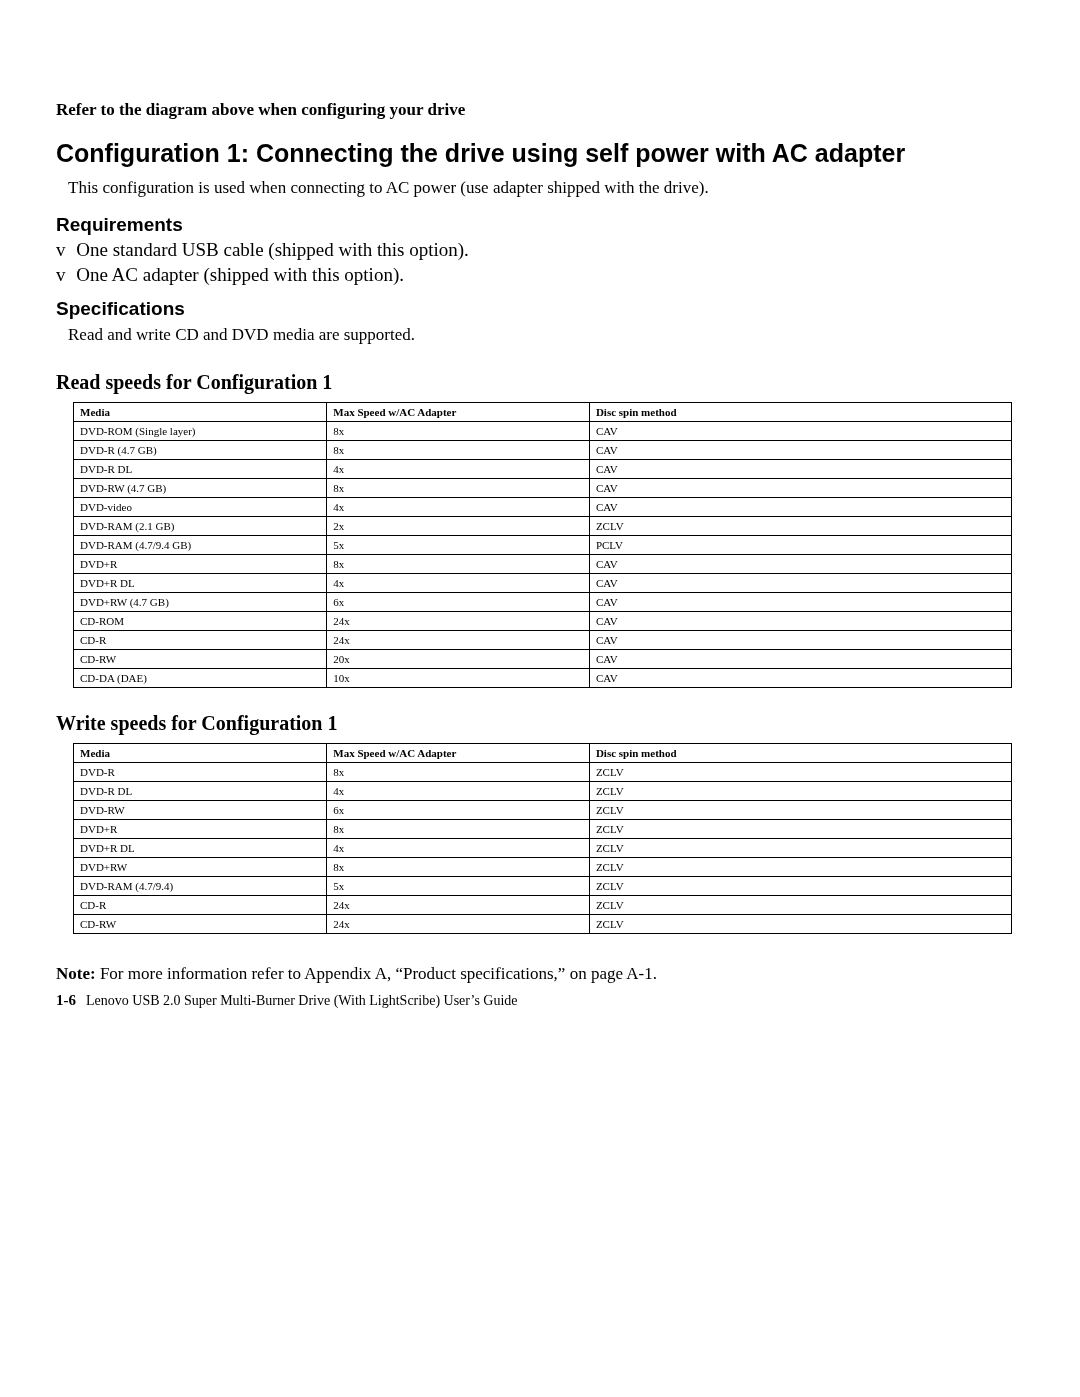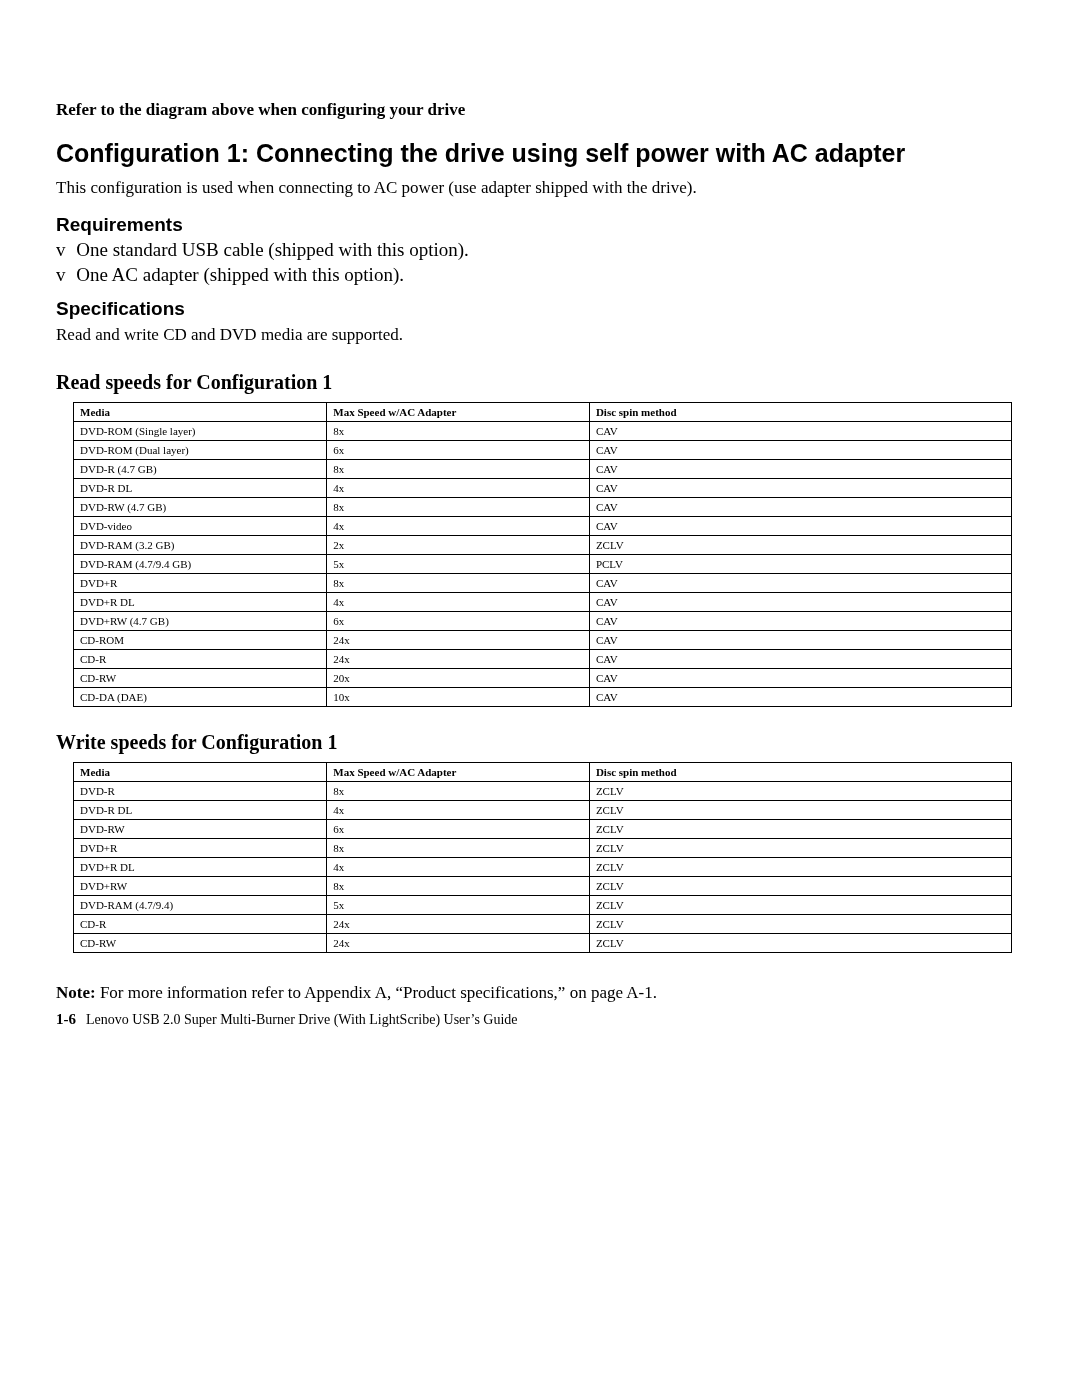--- a/index.html
+++ b/index.html
@@ -20,21 +20,21 @@
   }
   h1.config-heading {
     font-family: Arial, Helvetica, sans-serif;
     font-weight: bold;
     font-size: 25px;
     margin: 10px 0 8px 0;
     line-height: 1.25;
   }
   .para {
     font-size: 17px;
-    margin: 4px 0 14px 0;
+    margin: 4px 0 14px 12px;
     line-height: 1.35;
   }
   h2.sub-heading {
     font-family: Arial, Helvetica, sans-serif;
     font-weight: bold;
     font-size: 19px;
     margin: 12px 0 2px 0;
   }
   ul.req-list {
     list-style: none;
@@ -121,46 +121,41 @@
         <th>Disc spin method</th>
       </tr>
     </thead>
     <tbody id="read-tbody">
         <tr>
           <td>DVD-ROM (Single layer)</td>
           <td>8x</td>
           <td>CAV</td>
         </tr>
         <tr>
-          <td>DVD-ROM (Dual layer)</td>
-          <td>6x</td>
-          <td>CAV</td>
-        </tr>
-        <tr>
           <td>DVD-R (4.7 GB)</td>
           <td>8x</td>
           <td>CAV</td>
         </tr>
         <tr>
           <td>DVD-R DL</td>
           <td>4x</td>
           <td>CAV</td>
         </tr>
         <tr>
           <td>DVD-RW (4.7 GB)</td>
           <td>8x</td>
           <td>CAV</td>
         </tr>
         <tr>
           <td>DVD-video</td>
           <td>4x</td>
           <td>CAV</td>
         </tr>
         <tr>
-          <td>DVD-RAM (3.2 GB)</td>
+          <td>DVD-RAM (2.1 GB)</td>
           <td>2x</td>
           <td>ZCLV</td>
         </tr>
         <tr>
           <td>DVD-RAM (4.7/9.4 GB)</td>
           <td>5x</td>
           <td>PCLV</td>
         </tr>
         <tr>
           <td>DVD+R</td>

